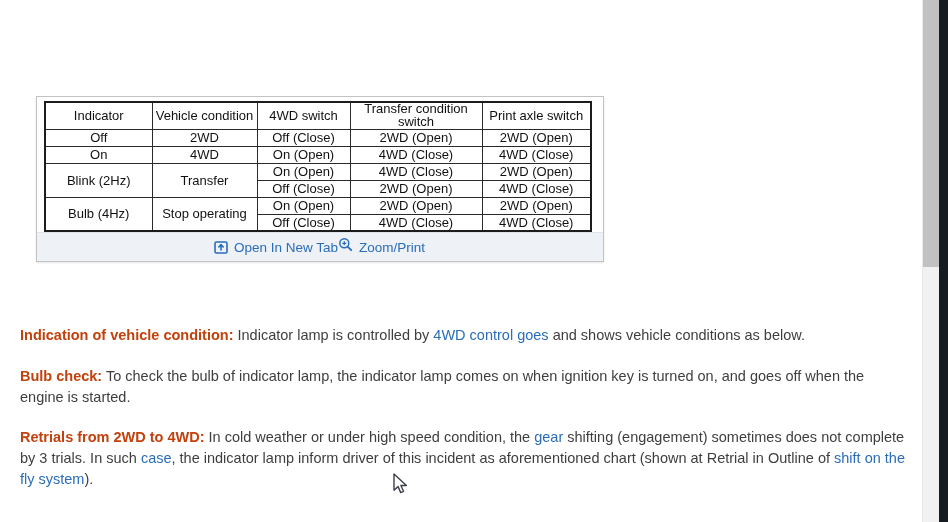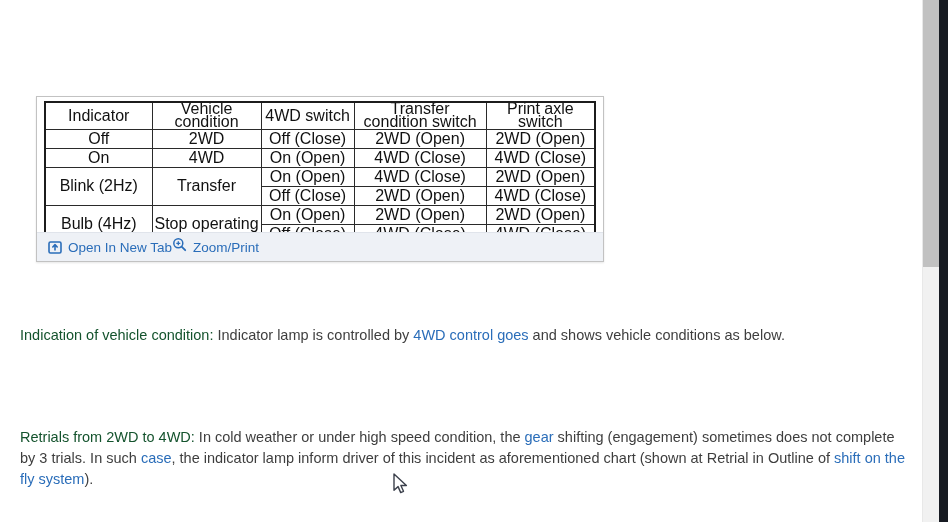--- a/index.html
+++ b/index.html
@@ -33,21 +33,21 @@
     position: absolute; left: 36px; top: 96px; width: 568px; height: 166px;
     background: #fff;
     border: 1px solid #c2c2c2;
     box-shadow: 0 1px 2px rgba(0,0,0,0.10);
   }
 
   table.lamp-table {
     position: absolute; left: 7px; top: 4px;
     border-collapse: collapse;
     table-layout: fixed;
-    font-size: 16px; color: #111;
+    font-size: 13px; color: #111;
     border: 2px solid #1c1c1c;
   }
   table.lamp-table th, table.lamp-table td {
     border: 1px solid #2a2a2a;
     text-align: center;
     vertical-align: middle;
     font-weight: normal;
     padding: 0 2px;
     overflow: hidden;
     white-space: nowrap;
@@ -57,38 +57,38 @@
   .col-indicator { width: 107px; }
   .col-condition { width: 105px; }
   .col-4wd       { width: 93px;  }
   .col-transfer  { width: 132px; }
   .col-frontaxle { width: 109px; }
 
   .widget-toolbar {
     position: absolute; left: 0; right: 0; bottom: 0; height: 29px;
     background: #eef1f6;
     border-top: 1px solid #e0e4eb;
-    display: flex; align-items: center; justify-content: flex-start;
+    display: flex; align-items: center; justify-content: center;
     padding: 0 12px 0 11px;
   }
   .toolbar-link {
     display: flex; align-items: center; gap: 6px;
     color: #2a6db9; font-size: 13.5px; text-decoration: none; cursor: pointer;
   }
   .toolbar-link svg { display: block; }
 
   
   .para {
     position: absolute; left: 20px; width: 887px;
     font-size: 14.5px; line-height: 20.8px; color: #3e3e3e;
   }
   .para-indication { top: 325px; }
   .para-bulb       { top: 366px; }
   .para-retrials   { top: 427px; }
-  .para .lead-bold { font-weight: normal; color: #14532d; }
+  .para .lead-bold { font-weight: bold; color: #c2410c; }
   .para a.text-link { color: #2a6db9; text-decoration: none; cursor: pointer; }
 
   
   .scrollbar-track {
     position: absolute; top: 0; right: 9px; width: 17px; height: 522px;
     background: #f1f1f1; border-left: 1px solid #e8e8e8;
   }
   .scrollbar-thumb {
     position: absolute; top: 0; left: 0; width: 100%; height: 267px;
     background: #c1c1c1;
@@ -190,20 +190,23 @@
         </span>
         <span>Zoom/Print</span>
       </a>
     </div>
   </div>
 
   <p class="para para-indication">
     <span class="lead-bold">Indication of vehicle condition:</span><span> Indicator lamp is controlled by </span><a class="text-link">4WD control goes</a><span> and shows vehicle conditions as below.</span>
   </p>
 
+  <p class="para para-bulb">
+    <span class="lead-bold">Bulb check:</span><span> To check the bulb of indicator lamp, the indicator lamp comes on when ignition key is turned on, and goes off when the engine is started.</span>
+  </p>
 
   <p class="para para-retrials">
     <span class="lead-bold">Retrials from 2WD to 4WD:</span><span> In cold weather or under high speed condition, the </span><a class="text-link">gear</a><span> shifting (engagement) sometimes does not complete by 3 trials. In such </span><a class="text-link">case</a><span>, the indicator lamp inform driver of this incident as aforementioned chart (shown at Retrial in Outline of </span><a class="text-link">shift on the fly system</a><span>).</span>
   </p>
 
 </div>
 
 <div class="scrollbar-track">
   <div class="scrollbar-thumb"></div>
 </div>

